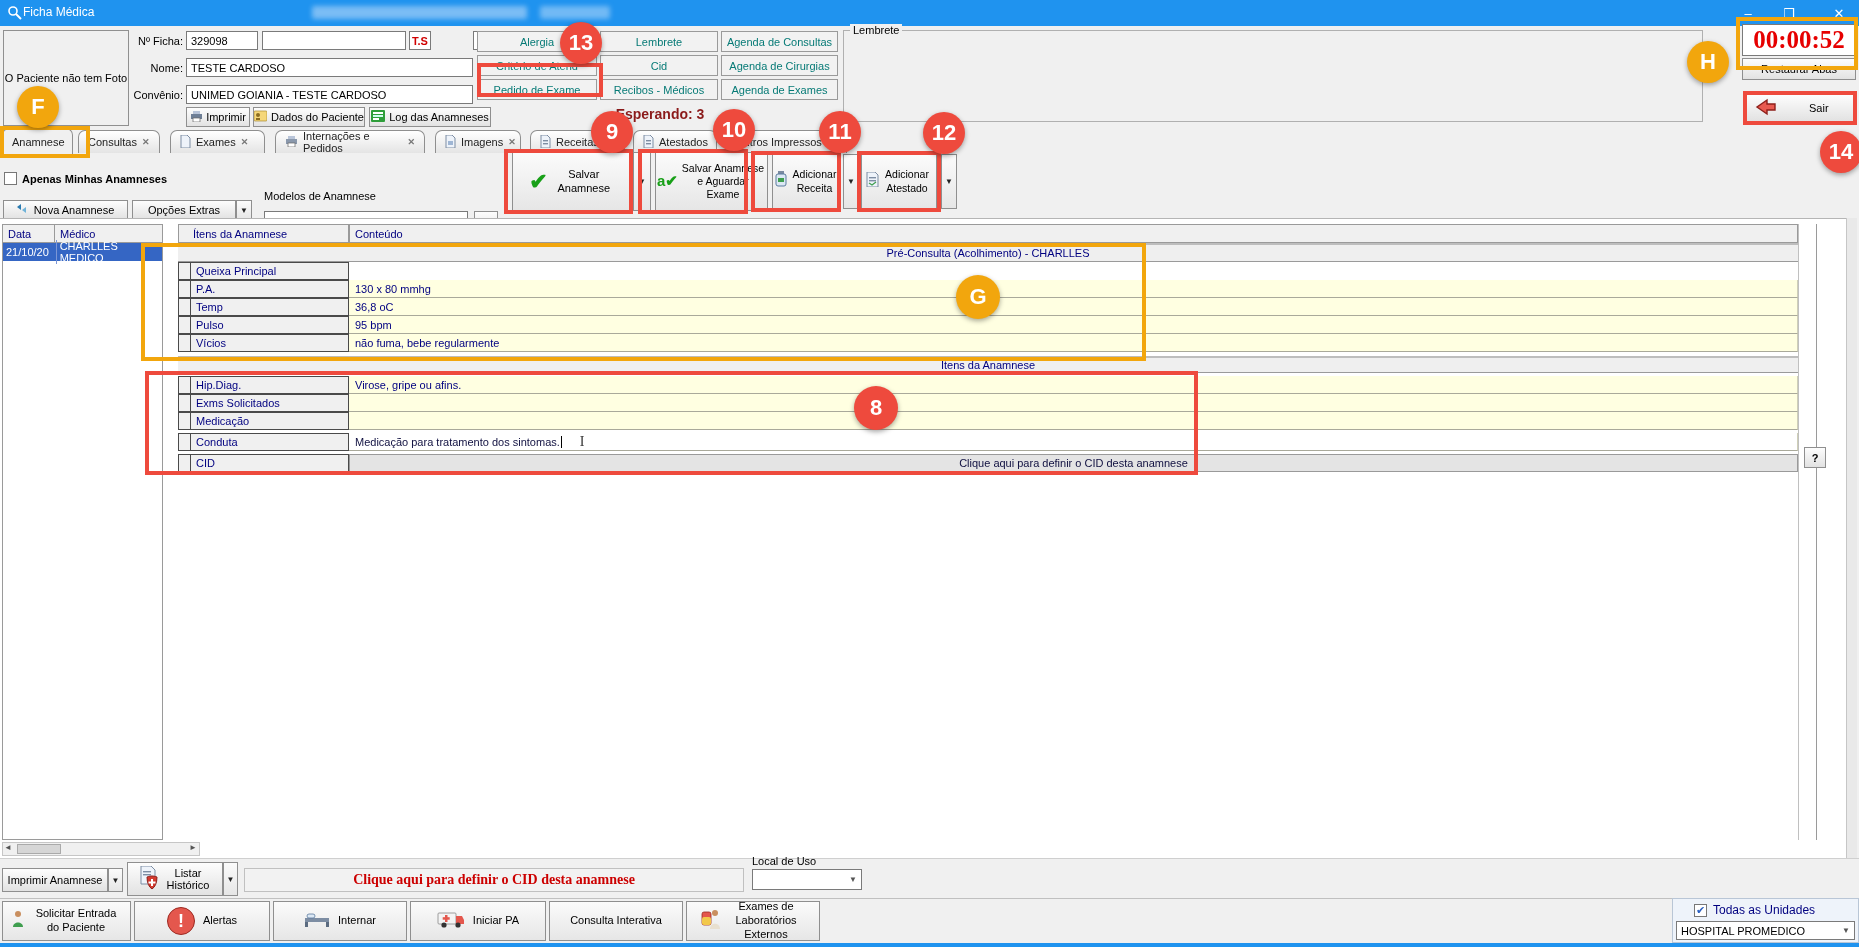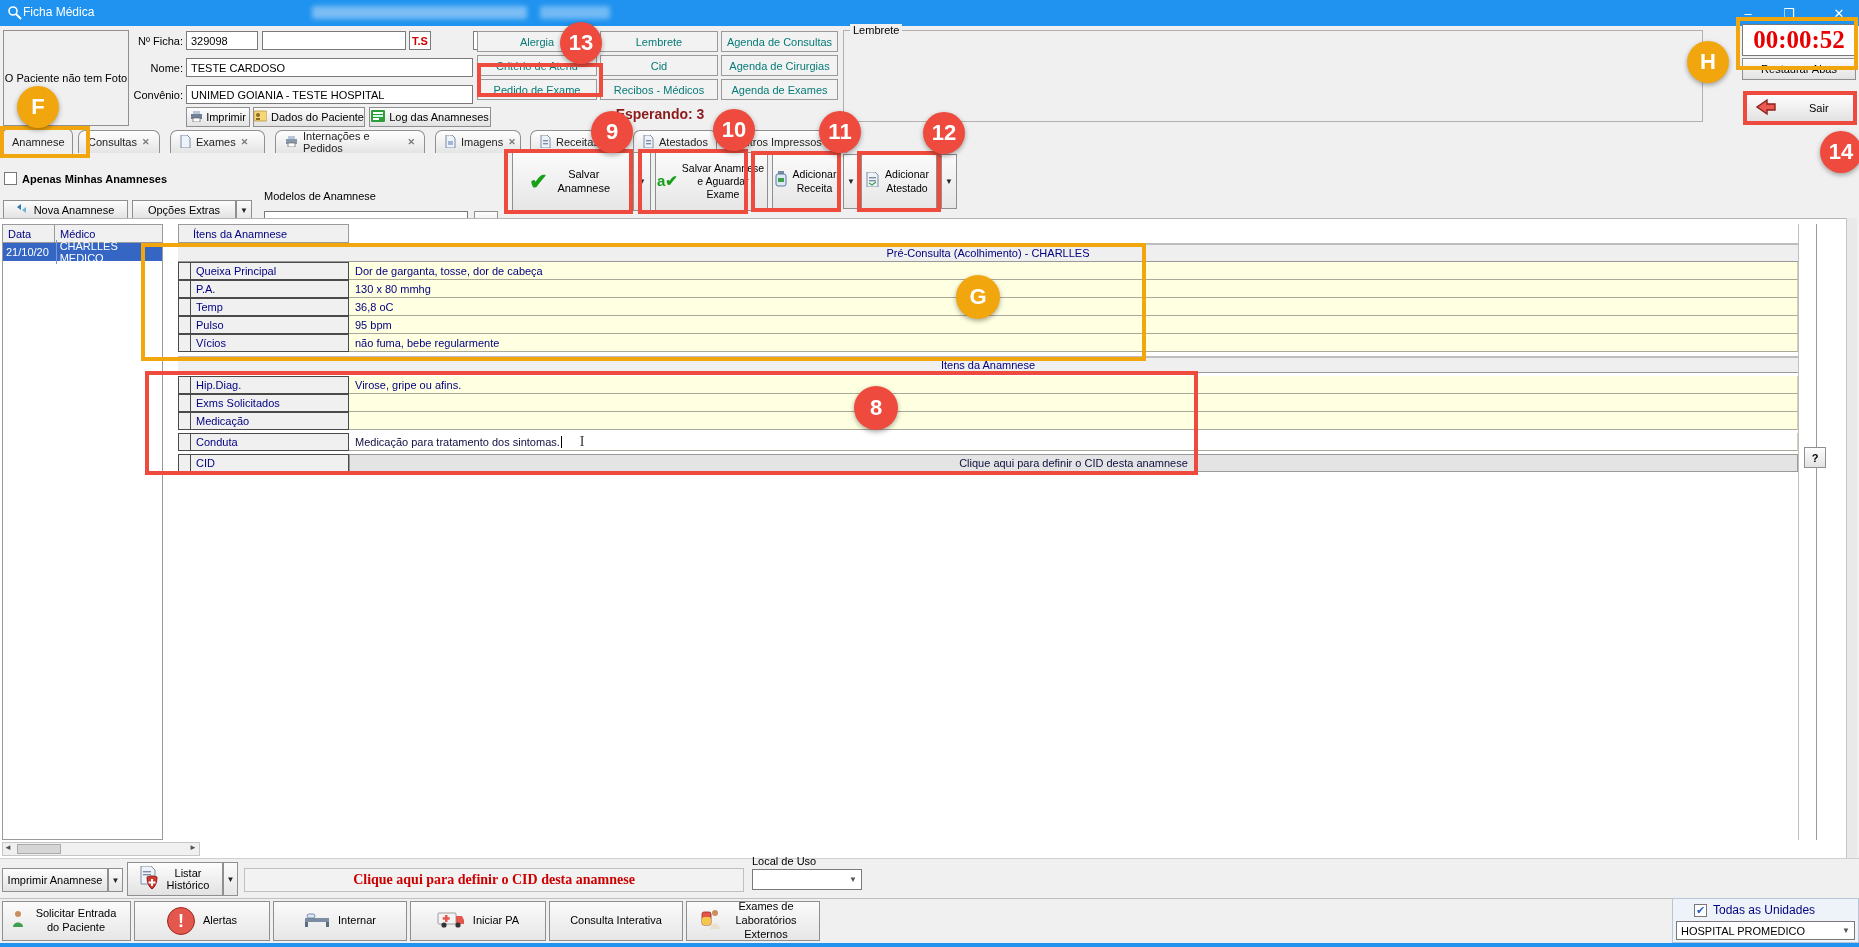--- a/index.html
+++ b/index.html
@@ -82,21 +82,21 @@
     <span>IMC: 0</span>
   </div>
 
   <div class="abs" style="left:130px;top:62px;width:53px;text-align:right;">Nome:</div>
   <div class="abs input" style="left:186px;top:58px;width:287px;height:19px;">
     <span>TESTE CARDOSO</span>
   </div>
 
   <div class="abs" style="left:125px;top:89px;width:58px;text-align:right;">Convênio:</div>
   <div class="abs input" style="left:186px;top:85px;width:287px;height:19px;">
-    <span>UNIMED GOIANIA - TESTE HOSPITAL</span>
+    <span>UNIMED GOIANIA - TESTE CARDOSO</span>
   </div>
 
   <div class="abs btn" style="left:186px;top:107px;width:64px;height:20px;gap:3px;">
     <span><svg width="13" height="11" viewBox="0 0 13 11">
           <rect x="3" y="0" width="7" height="3" fill="#b8c4d8"></rect>
           <rect x="1" y="3" width="11" height="5" fill="#6e7f96"></rect>
           <rect x="3" y="7" width="7" height="4" fill="#fff" stroke="#666" stroke-width=".7"></rect>
         </svg></span>
     <span>Imprimir</span>
   </div>
@@ -292,32 +292,32 @@
     <span>Médico</span>
   </div>
   <div class="abs flexc" style="left:3px;top:243px;width:159px;height:18px;background:#3566c4;color:#fff;">
     <span style="width:51px;padding-left:3px;">21/10/20</span>
     <span style="padding-left:3px;border-left:1px solid #7b96d6;">CHARLLES MEDICO</span>
   </div>
 
   <div class="abs ghead" style="left:178px;top:224px;width:171px;height:19px;padding-left:14px;">
     <span>Ítens da Anamnese</span>
   </div>
+  <div class="abs ghead" style="left:349px;top:224px;width:1449px;height:19px;">
+    <span>Conteúdo</span>
+  </div>
   <div class="abs" style="left:1798px;top:224px;width:19px;height:616px;background:#fff;border-left:1px solid #c0c0c0;border-right:1px solid #9a9a9a;"></div>
 
   <div class="abs gsep" style="left:178px;top:243px;width:1620px;height:19px;">
     <span>Pré-Consulta (Acolhimento) - CHARLLES</span>
   </div>
 
   <div class="abs gind" style="left:178px;top:262px;width:13px;height:18px;"></div>
   <div class="abs glabel" style="left:190px;top:262px;width:159px;height:18px;">
       <span>Queixa Principal</span>
-    </div>
-  <div class="abs gcell" style="left:349px;top:262px;width:1449px;height:18px;">
-      <span>Dor de garganta, tosse, dor de cabeça</span>
     </div>
 
   <div class="abs gind" style="left:178px;top:280px;width:13px;height:18px;"></div>
   <div class="abs glabel" style="left:190px;top:280px;width:159px;height:18px;">
       <span>P.A.</span>
     </div>
   <div class="abs gcell" style="left:349px;top:280px;width:1449px;height:18px;">
       <span>130 x 80  mmhg</span>
     </div>
 

